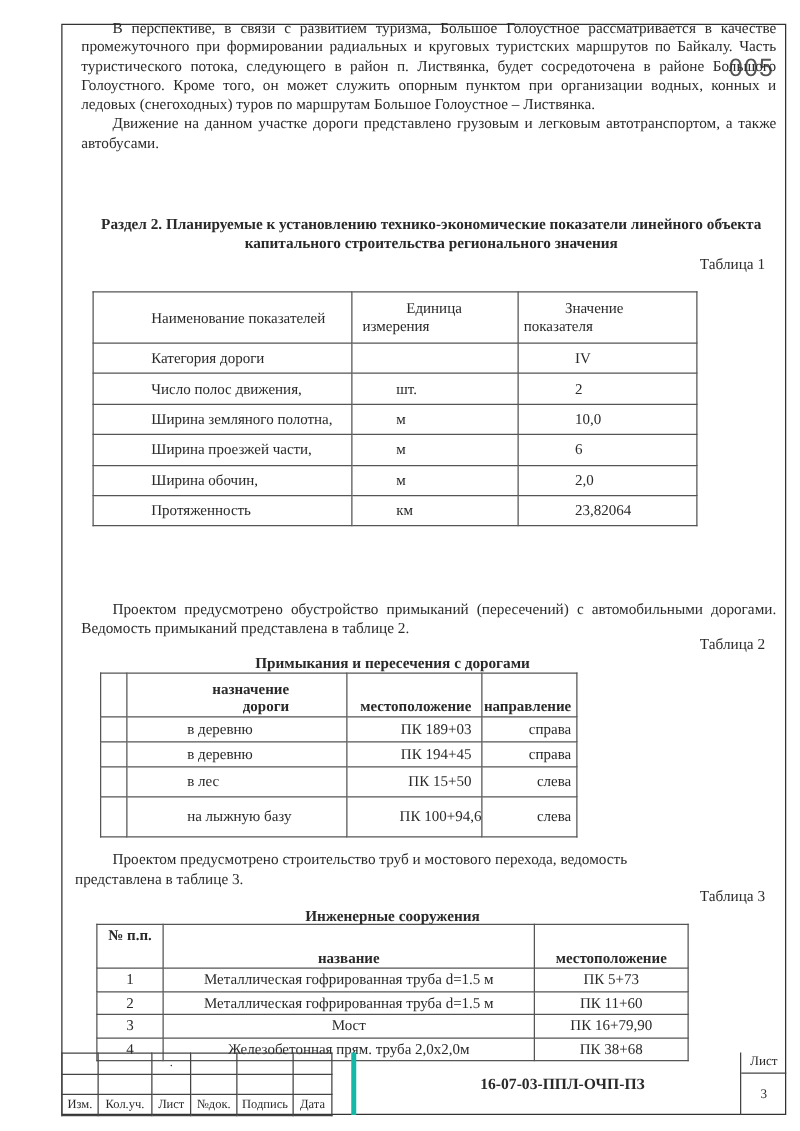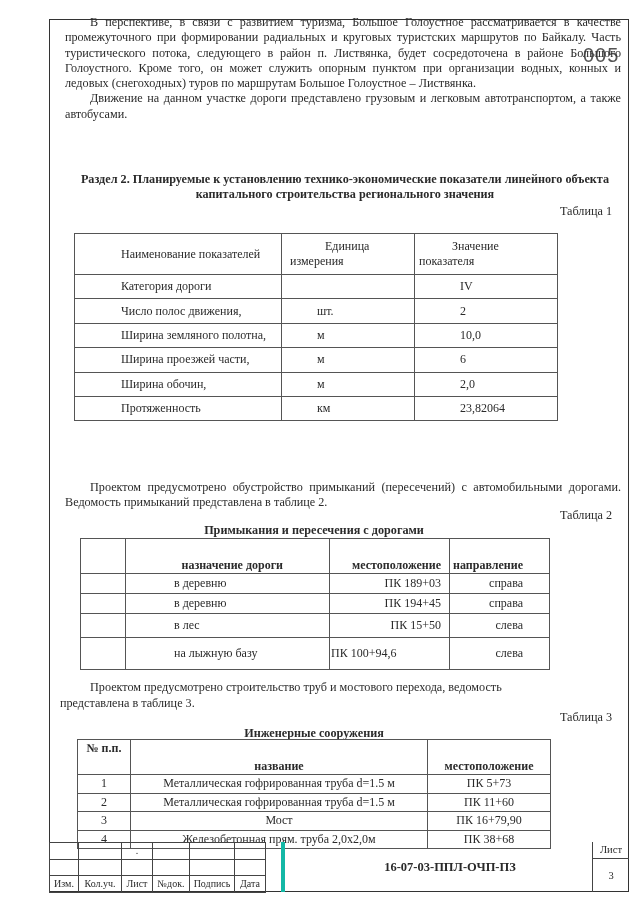--- a/index.html
+++ b/index.html
@@ -23,33 +23,33 @@
   .t1 .hdr td { height: 41px; vertical-align: middle; }
   .t1 .c1 { width: 207px; padding-left: 46px; box-sizing: border-box; }
   .t1 .c2 { width: 133px; padding-left: 35px; box-sizing: border-box; }
   .t1 .c3 { padding-left: 45px; box-sizing: border-box; }
   .t1 .hdr .c2 { padding-left: 8px; text-indent: 35px; line-height: 15px; }
   .t1 .hdr .c3 { padding-left: 4px; text-indent: 33px; line-height: 15px; }
   .para2 { position: absolute; left: 65px; top: 480px; width: 556px; font-size: 12.2px; line-height: 15.3px; }
   .para2 p { margin: 0; }
   .t2-title { position: absolute; left: 70px; top: 523px; width: 488px; text-align: center;
               font-weight: bold; font-size: 12.2px; }
-  .t2 { position: absolute; left: 80px; top: 538px; width: 470px; }
+  .t2 { position: absolute; left: 80px; top: 538px; width: 382px; }
   .t2 td { font-size: 12px; }
   .t2 .hdr td { height: 32px; font-weight: bold; vertical-align: bottom; line-height: 14px; }
   .t2 .r td { height: 17px; }
   .t2 .r.tall td { height: 21px; }
   .t2 .r.xtall td { height: 29px; }
   .t2 .c0 { width: 42px; }
   .t2 .c1 { width: 204px; padding-left: 48px; box-sizing: border-box; }
   .t2 .c2 { width: 120px; text-align: right; padding-right: 8px; box-sizing: border-box; }
-  .t2 .c3 { text-align: right; padding-right: 26px; box-sizing: border-box; }
+  .t2 .c3 { text-align: right; padding-right: 4px; box-sizing: border-box; }
   .t2 .hdr .c1 { text-align: right; padding-right: 46px; }
   .t2 .r .c1 { text-align: left; }
-  .t2 .xtall .c2 { text-align: left; line-height: 13px; padding-right: 0; }
+  .t2 .xtall .c2 { text-align: right; line-height: 13px; padding-right: 0; }
   .para3 { position: absolute; left: 90px; top: 680px; width: 470px; font-size: 12.2px; line-height: 15.5px; }
   .para3 p { margin: 0; }
   .para3 .cont { margin-left: -30px; }
   .t3-title { position: absolute; left: 70px; top: 726px; width: 488px; text-align: center;
               font-weight: bold; font-size: 12.2px; }
   .t3 { position: absolute; left: 77px; top: 739px; width: 474px; }
   .t3 td { font-size: 12px; height: 15.5px; }
   .t3 .hdr td { height: 32px; font-weight: bold; line-height: 14px; }
   .t3 .c0 { width: 50px; text-align: center; }
   .t3 .c1 { width: 294px; text-align: center; }

